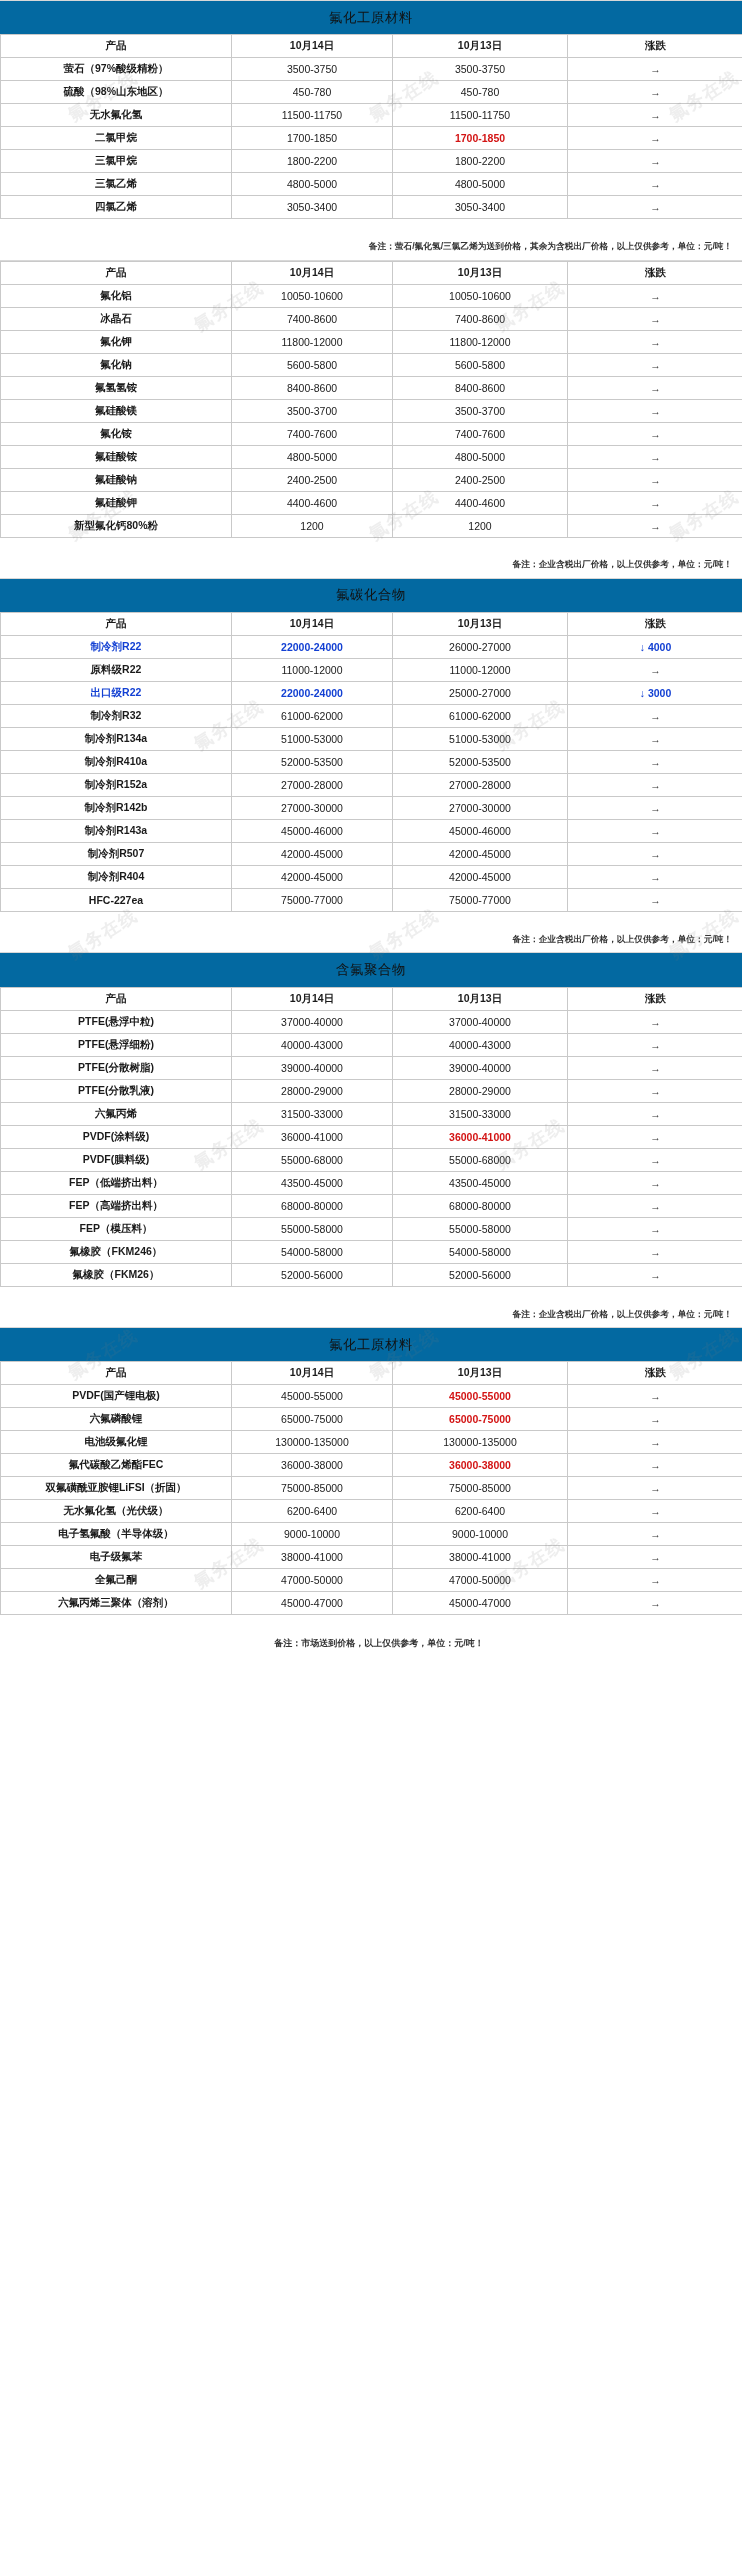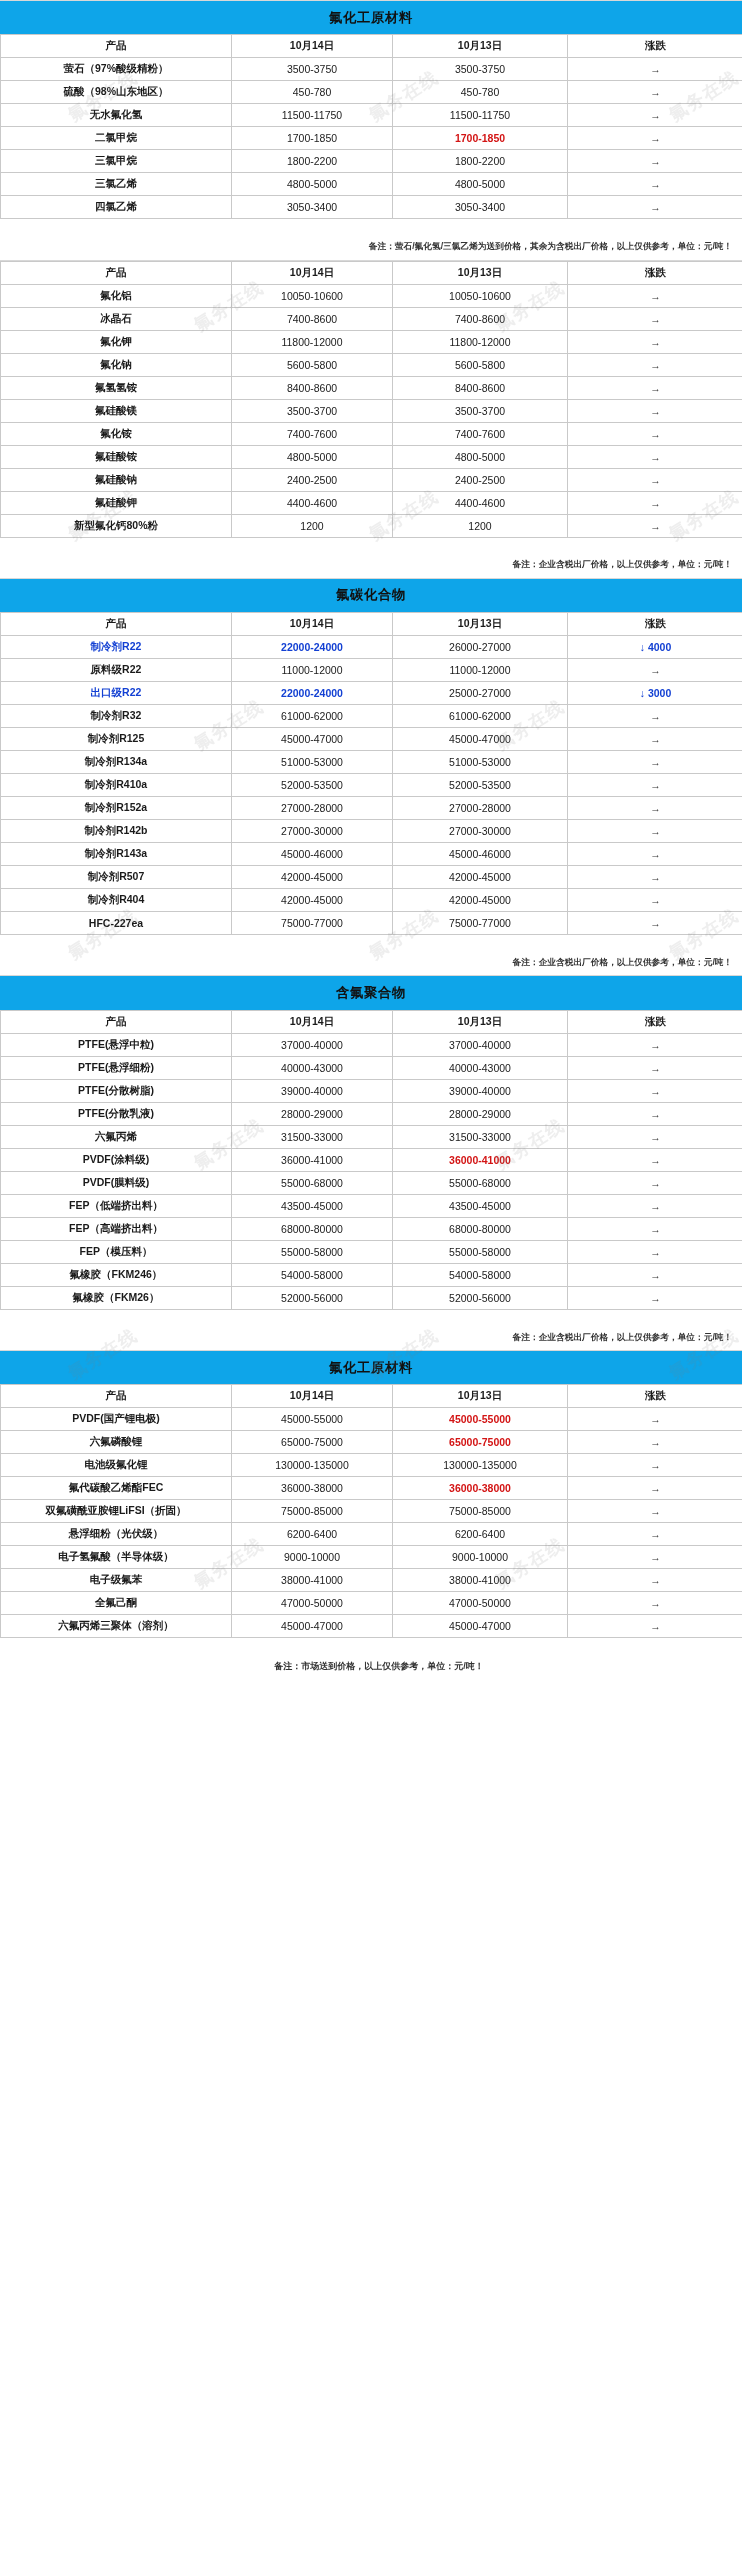--- a/index.html
+++ b/index.html
@@ -19,25 +19,25 @@
     position: relative;
     background: #ffffff;
   }
   .section {
     width: 742px;
     border-top: 0.7px solid #d8d8d8;
   }
   .section-title {
     text-align: center;
     font-size: 13.3px;
-    font-weight: bold;
+    font-weight: normal;
     padding: 7.7px 0 7.7px 0;
     letter-spacing: 0.7px;
     color: #111;
-    background: #0ea5e9;
+    background: #0369a1;
   }
   table.price {
     width: 742px;
     border-collapse: collapse;
     table-layout: fixed;
   }
   table.price col.c0 { width: 231px; }
   table.price col.c1 { width: 161px; }
   table.price col.c2 { width: 175px; }
   table.price col.c3 { width: 176px; }
@@ -282,26 +282,20 @@
               <td>25000-27000</td>
               <td class="arrow-down">↓ 3000</td>
             </tr>
             <tr>
               <td class="prod">制冷剂R32</td>
               <td>61000-62000</td>
               <td>61000-62000</td>
               <td class="arrow">→</td>
             </tr>
             <tr>
-              <td class="prod">制冷剂R125</td>
-              <td>45000-47000</td>
-              <td>45000-47000</td>
-              <td class="arrow">→</td>
-            </tr>
-            <tr>
               <td class="prod">制冷剂R134a</td>
               <td>51000-53000</td>
               <td>51000-53000</td>
               <td class="arrow">→</td>
             </tr>
             <tr>
               <td class="prod">制冷剂R410a</td>
               <td>52000-53500</td>
               <td>52000-53500</td>
               <td class="arrow">→</td>
@@ -482,21 +476,21 @@
               <td class="val-red">36000-38000</td>
               <td class="arrow">→</td>
             </tr>
             <tr>
               <td class="prod">双氟磺酰亚胺锂LiFSI（折固）</td>
               <td>75000-85000</td>
               <td>75000-85000</td>
               <td class="arrow">→</td>
             </tr>
             <tr>
-              <td class="prod">悬浮细粉（光伏级）</td>
+              <td class="prod">无水氟化氢（光伏级）</td>
               <td>6200-6400</td>
               <td>6200-6400</td>
               <td class="arrow">→</td>
             </tr>
             <tr>
               <td class="prod">电子氢氟酸（半导体级）</td>
               <td>9000-10000</td>
               <td>9000-10000</td>
               <td class="arrow">→</td>
             </tr>

